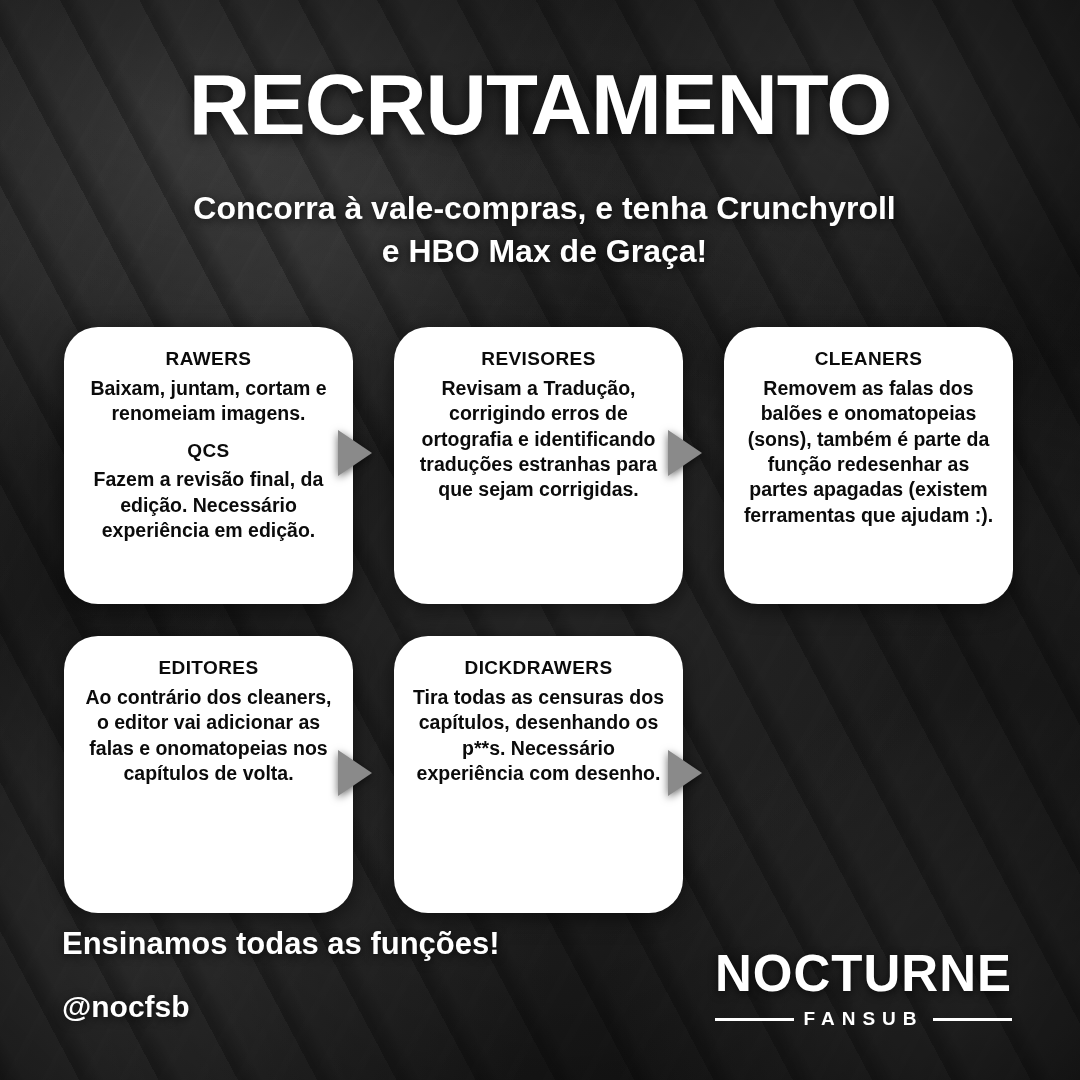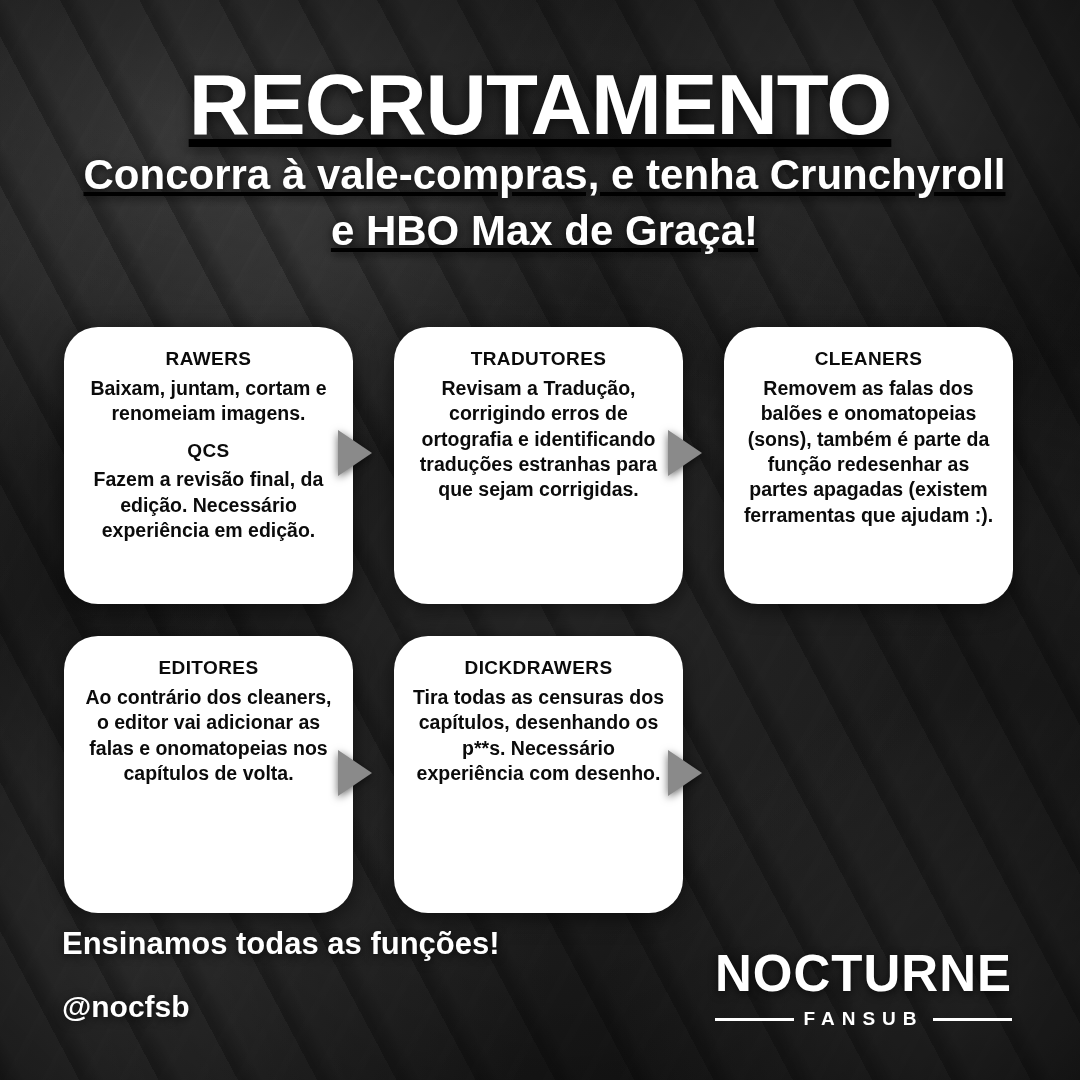--- a/index.html
+++ b/index.html
@@ -17,21 +17,20 @@
   }
 
   
   #poster {
     position: absolute;
     inset: 0;
     width: 1080px;
     height: 1080px;
     background-color: #ef4444;
     overflow: hidden;
-    text-decoration: underline;
   }
   .bg-layer {
     position: absolute;
     inset: 0;
     pointer-events: none;
   }
   .bg-1 {
     background:
       radial-gradient(ellipse 70% 55% at 18% 12%, #3a3a3a 0%, rgba(30,30,30,0) 60%),
       radial-gradient(ellipse 60% 45% at 82% 8%, #2e2e2e 0%, rgba(20,20,20,0) 62%),
@@ -69,23 +68,24 @@
   .title {
     color: #ffffff;
     font-size: 85px;
     font-weight: bold;
     letter-spacing: -1px;
     line-height: 1;
     text-shadow: 0 3px 16px rgba(0,0,0,.75);
   }
   .subtitle {
     color: #ffffff;
-    font-size: 42px;
+    font-size: 32px;
     font-weight: bold;
     line-height: 1.33;
+    margin-top: 40px;
     text-shadow: 0 2px 10px rgba(0,0,0,.7);
     padding-left: 9px;
   }
   .subtitle .line { display: block; }
 
   
   .grid {
     position: absolute;
     z-index: 3;
     left: 64px;
@@ -217,21 +217,21 @@
 
     <div class="card">
       <div class="card-title">RAWERS</div>
       <div class="card-body">Baixam, juntam, cortam e renomeiam imagens.</div>
       <div class="card-title secondary">QCS</div>
       <div class="card-body">Fazem a revisão final, da edição. Necessário experiência em edição.</div>
     </div>
 
 
     <div class="card">
-      <div class="card-title">TRADUTORES</div>
+      <div class="card-title">REVISORES</div>
       <div class="card-body">Revisam a Tradução, corrigindo erros de ortografia e identificando traduções estranhas para que sejam corrigidas.</div>
     </div>
 
     <div class="card">
       <div class="card-title">CLEANERS</div>
       <div class="card-body">Removem as falas dos balões e onomatopeias (sons), também é parte da função redesenhar as partes apagadas (existem ferramentas que ajudam :).</div>
     </div>
 
     <div class="card">
       <div class="card-title">EDITORES</div>

